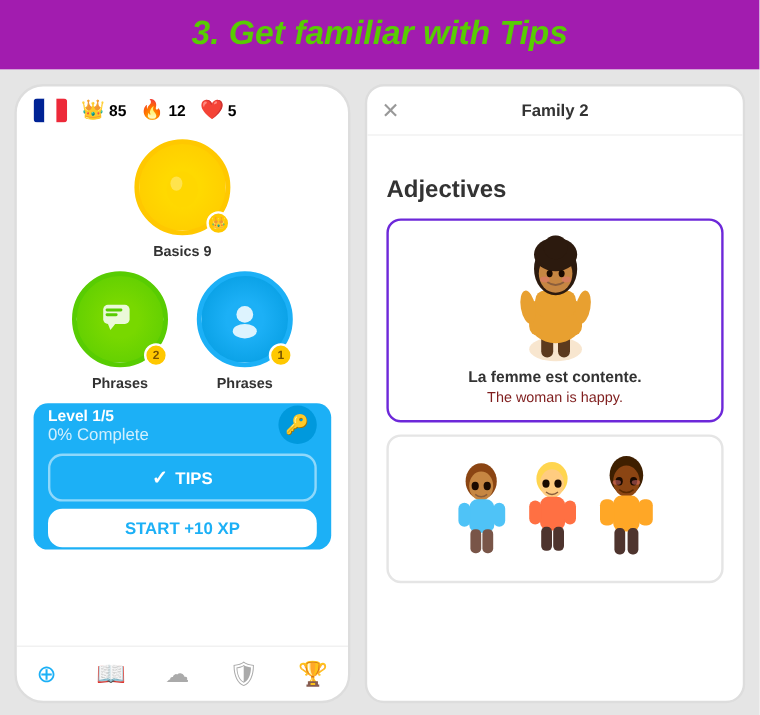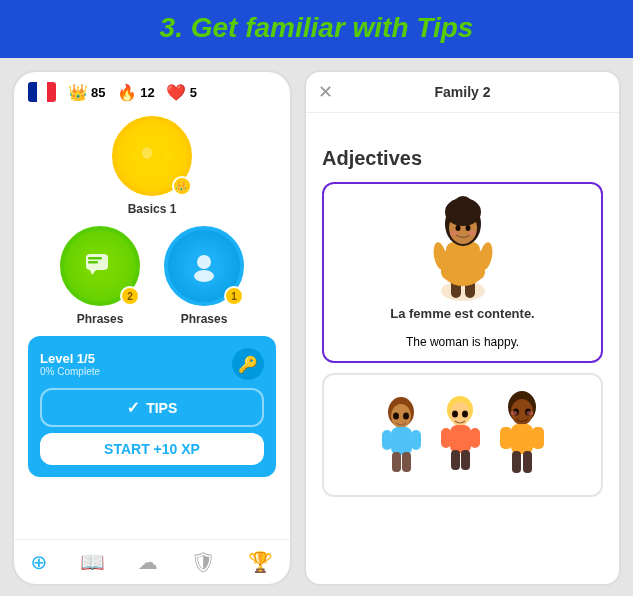--- a/index.html
+++ b/index.html
@@ -6,21 +6,21 @@
     body {
       width: 633px;
       height: 596px;
       background: #fff;
       font-family: 'Helvetica Neue', Arial, sans-serif;
       overflow: hidden;
     }
 
     
     .header {
-      background: #1d4ed8;
+      background: #a21caf;
       width: 100%;
       padding: 12px 20px 14px;
       text-align: center;
     }
     .header h1 {
       color: #58CC02;
       font-size: 28px;
       font-weight: 900;
       font-style: italic;
     }
@@ -144,36 +144,36 @@
     .skill-item {
       display: flex;
       flex-direction: column;
       align-items: center;
     }
 
     .level-panel {
       background: #1CB0F6;
       border-radius: 12px;
       width: 100%;
-      padding: 12px 12px;
+      padding: 2px 12px;
       margin-top: 10px;
     }
     .level-header {
       display: flex;
       justify-content: space-between;
       align-items: center;
     }
     .level-text {
       color: #fff;
       font-weight: 700;
       font-size: 13px;
     }
     .level-sub {
       color: rgba(255,255,255,0.8);
-      font-size: 10px;
+      font-size: 14px;
     }
     .key-btn {
       background: #0099DD;
       border-radius: 50%;
       width: 32px;
       height: 32px;
       display: flex;
       align-items: center;
       justify-content: center;
       color: #fff;
@@ -298,23 +298,23 @@
 
     
     .char-caption {
       font-size: 13px;
       font-weight: 700;
       color: #333;
       text-align: center;
     }
     .char-translation {
       font-size: 12px;
-      color: #000000;
+      color: #7f1d1d;
       text-align: center;
-      margin-top: 14px;
+      margin-top: 3px;
     }
 
     .example-card2 {
       border: 2px solid #e5e5e5;
       border-radius: 12px;
       padding: 12px;
       margin-top: 10px;
       display: flex;
       flex-direction: column;
       align-items: center;
@@ -360,21 +360,21 @@
     <div class="phone-content">
 
       <div class="skill-item">
         <div class="skill-circle active">
           <svg width="40" height="40" viewBox="0 0 40 40">
             <ellipse cx="20" cy="22" rx="13" ry="15" fill="#FFD700"></ellipse>
             <ellipse cx="15" cy="17" rx="5" ry="6" fill="rgba(255,255,255,0.3)"></ellipse>
           </svg>
           <div class="skill-badge">👑</div>
         </div>
-        <div class="skill-label">Basics 1</div>
+        <div class="skill-label">Basics 9</div>
       </div>
 
       <div class="skills-row">
         <div class="skill-item">
           <div class="skill-circle green">
             <svg width="36" height="36" viewBox="0 0 36 36">
               <rect x="4" y="6" width="22" height="16" rx="4" fill="rgba(255,255,255,0.85)"></rect>
               <rect x="6" y="9" width="14" height="2.5" rx="1.2" fill="#58CC02"></rect>
               <rect x="6" y="13" width="10" height="2.5" rx="1.2" fill="#58CC02"></rect>
               <polygon points="8,22 14,22 10,27" fill="rgba(255,255,255,0.85)"></polygon>

